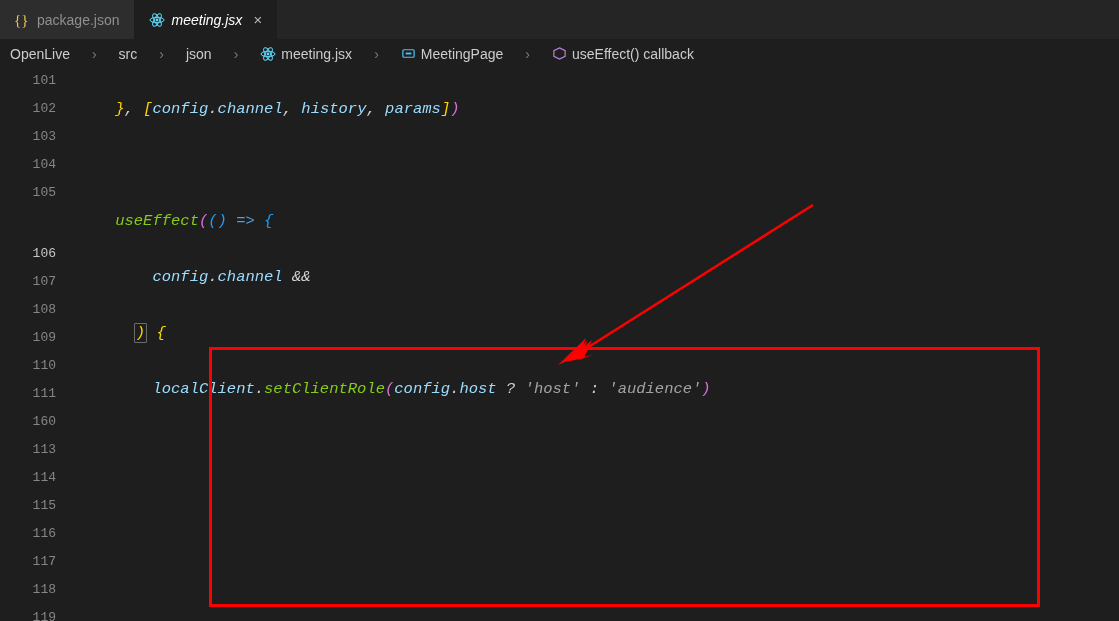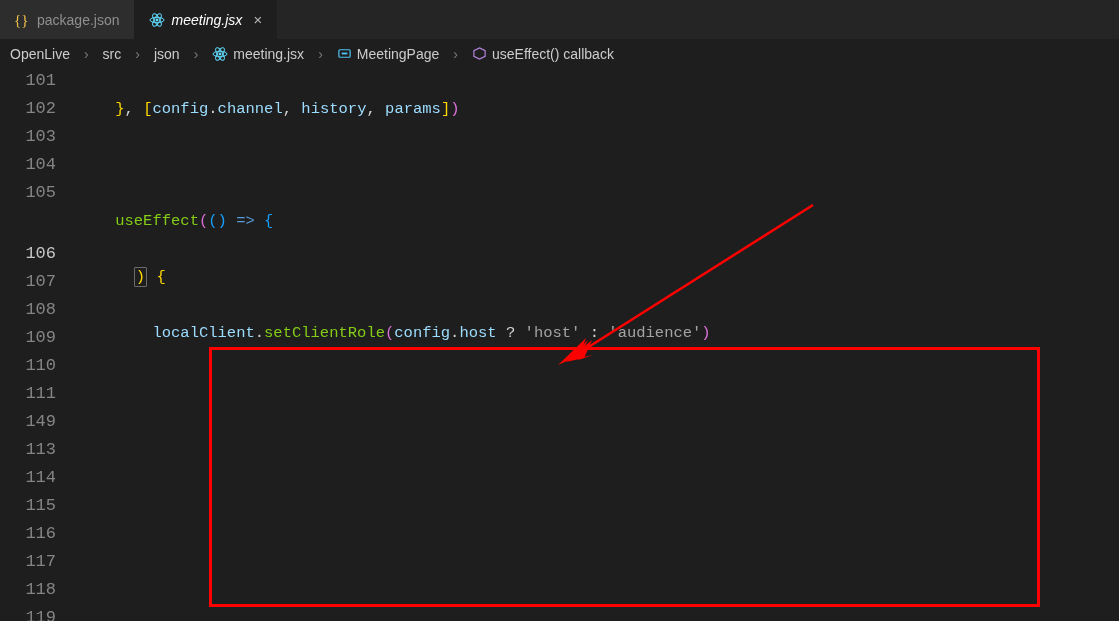--- a/index.html
+++ b/index.html
@@ -44,45 +44,46 @@
   }
   .breadcrumbs {
     display: flex;
     align-items: center;
     height: 27px;
     padding: 0 10px;
     background: #1e1e1e;
     font-size: 14px;
     font-family: -apple-system, 'Segoe UI', sans-serif;
     color: #cccccc;
-    gap: 12px;
+    gap: 20px;
   }
   .bc-sep { color: #7a7a7a; margin: 0 2px;}
   .bc-item { display: flex; align-items: center; gap: 5px; }
   .editor {
     display: flex;
     height: calc(100% - 67px);
   }
   .gutter {
     width: 78px;
     flex-shrink: 0;
     text-align: right;
     padding-right: 22px;
     color: #858585;
-    font-size: 17px;
+    font-size: 13px;
     line-height: 28px;
     user-select: none;
   }
   .gutter .current { color: #c6c6c6; margin-top: 33px; }
   .code {
     line-height: 28px;
     font-size: 15.5px;
     white-space: pre;
     position: relative;
     flex: 1;
+    font-style: italic;
   }
   .code-line { height: 28px; } 
   .line-current { background: rgba(255,255,255,0.02); outline: 1px solid #282828; outline-offset:-1px;}
   .bracket-hl { border:1px solid #6b6b6b; padding:0 1px; border-radius:1px;}
   
   .c-var { color:#9cdcfe; }
   .c-fn { color:#84cc16; }    
   .c-kw { color:#569cd6; }    
   .c-ctrl { color:#c586c0; }  
   .c-str { color:#a3a3a3; }
@@ -175,33 +176,34 @@
       <div>102</div>
       <div>103</div>
       <div>104</div>
       <div>105</div>
       <div class="current">106</div>
       <div>107</div>
       <div>108</div>
       <div>109</div>
       <div>110</div>
       <div>111</div>
-      <div>149</div>
+      <div>160</div>
       <div>113</div>
       <div>114</div>
       <div>115</div>
       <div>116</div>
       <div>117</div>
       <div>118</div>
       <div>119</div>
     </div>
   <div class="code">
 <div class="code-line">    <span class="c-brack-y">}</span><span class="c-op">,</span> <span class="c-brack-y">[</span><span class="c-var">config</span><span class="c-op">.</span><span class="c-var">channel</span><span class="c-op">,</span> <span class="c-var">history</span><span class="c-op">,</span> <span class="c-var">params</span><span class="c-brack-y">]</span><span class="c-brack-p">)</span></div>
 <div class="code-line"></div>
 <div class="code-line">    <span class="c-fn">useEffect</span><span class="c-brack-p">(</span><span class="c-brack-b">(</span><span class="c-brack-b">)</span> <span class="c-kw">=&gt;</span> <span class="c-brack-b">{</span></div>
+<div class="code-line">        <span class="c-var">config</span><span class="c-op">.</span><span class="c-var">channel</span> <span class="c-op">&amp;&amp;</span></div>
 <div class="code-line">      <span class="c-brack-y bracket-hl">)</span> <span class="c-brack-y">{</span></div>
 <div class="code-line">        <span class="c-var">localClient</span><span class="c-op">.</span><span class="c-fn">setClientRole</span><span class="c-brack-p">(</span><span class="c-var">config</span><span class="c-op">.</span><span class="c-var">host</span> <span class="c-op">?</span> <span class="c-str">'host'</span> <span class="c-op">:</span> <span class="c-str">'audience'</span><span class="c-brack-p">)</span></div>
 
 
 
 
 
 
 
 

